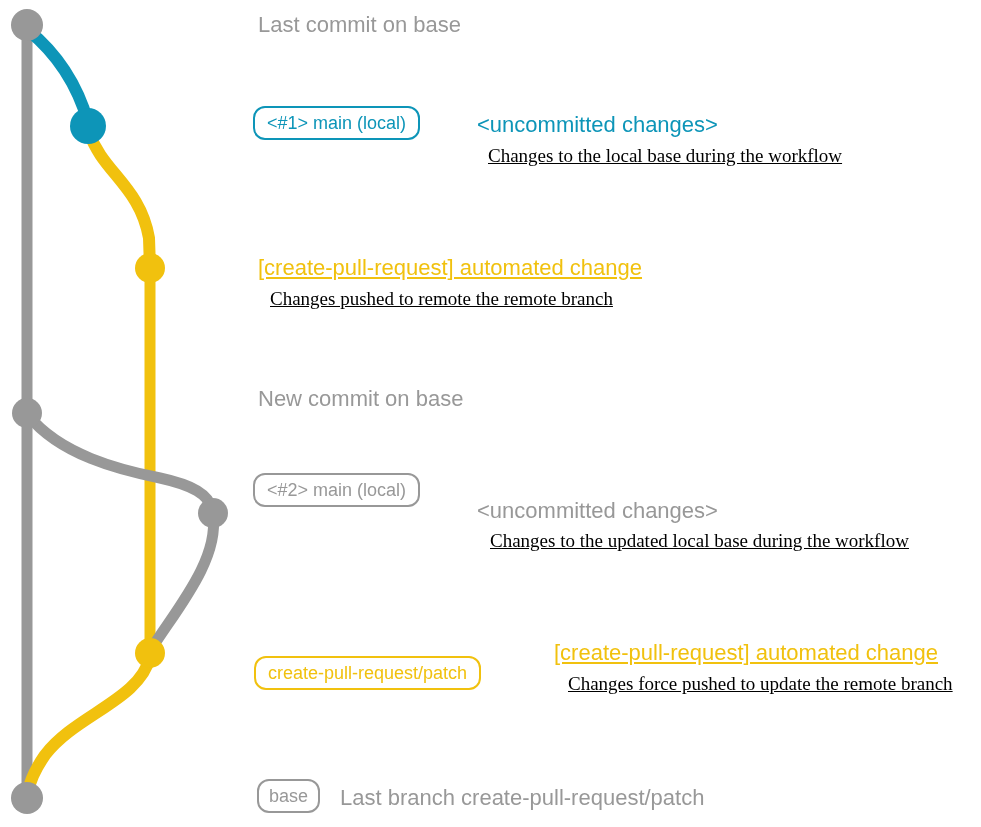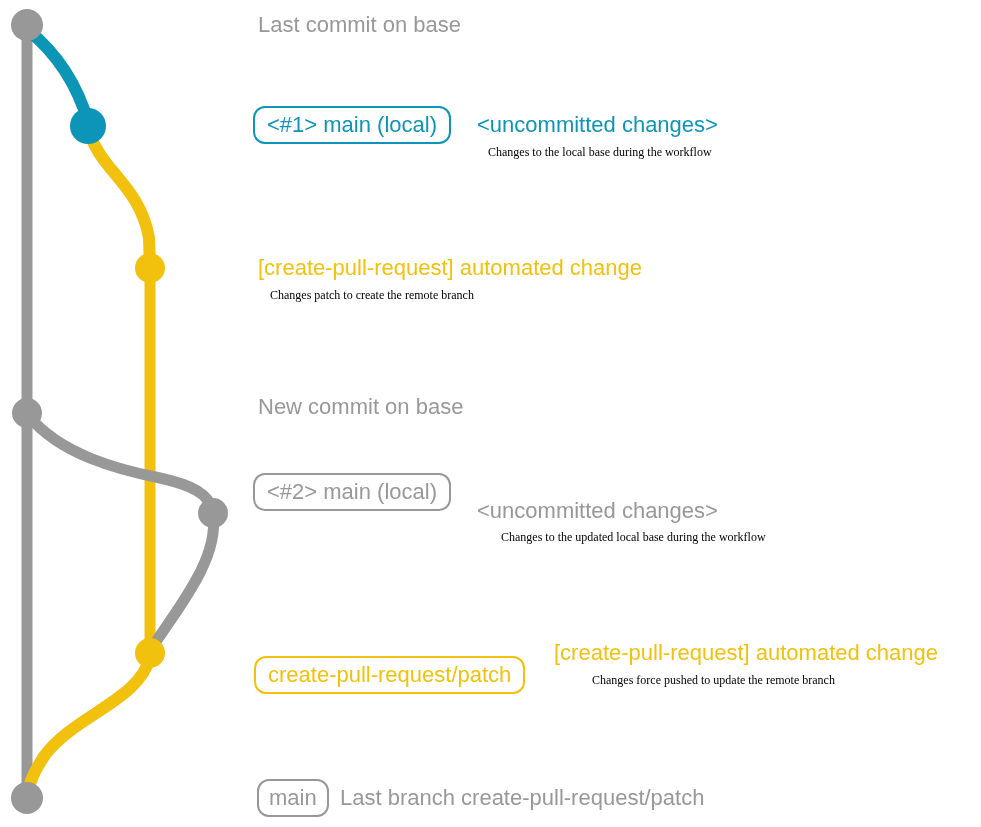--- a/index.html
+++ b/index.html
@@ -8,33 +8,33 @@
     background: var(--background, #ffffff);
     font-family: "Liberation Sans", sans-serif;
     overflow: hidden;
   }
   .canvas { position: relative; width: 981px; height: 827px; }
   .graph { position: absolute; left: 0; top: 0; }
   .graph path { fill: none; stroke-linecap: round; }
 
   .lbl { position: absolute; line-height: 1; white-space: nowrap; }
   .sans22 { font-size: 22px; font-family: "Liberation Sans", sans-serif; }
-  .serif20 { font-size: 12px; font-family: "Liberation Serif", serif; color: var(--black, #000); }
+  .serif20 { font-size: 19px; font-family: "Liberation Serif", serif; color: var(--black, #000); text-decoration: underline; }
 
   .c-gray   { color: var(--gray, #989898); }
   .c-blue   { color: var(--blue, #0d95b8); }
-  .c-yellow { color: var(--yellow, #f1c10e); }
+  .c-yellow { color: var(--yellow, #f1c10e); text-decoration: underline; }
 
   .badge {
     position: absolute;
     display: inline-block;
     border: 2px solid;
     border-radius: 12px;
     padding: 6px 12px;
-    font-size: 22px;
+    font-size: 18px;
     line-height: 1;
     white-space: nowrap;
     background: var(--background, #fff);
   }
   .b-blue   { color: var(--blue, #0d95b8);   border-color: var(--blue, #0d95b8); }
   .b-gray   { color: var(--gray, #989898);   border-color: var(--gray, #989898); }
   .b-yellow { color: var(--yellow, #f1c10e); border-color: var(--yellow, #f1c10e); }
 </style>
 </head>
 <body>
@@ -66,28 +66,28 @@
     <circle cx="150" cy="653" r="15" fill="#f1c10e"></circle>
   </svg>
 
   <div class="lbl sans22 c-gray" style="left:258px; top:14px;">Last commit on base</div>
 
   <div class="badge b-blue" style="left:253px; top:106px;">&lt;#1&gt; main (local)</div>
   <div class="lbl sans22 c-blue" style="left:477px; top:114px;">&lt;uncommitted changes&gt;</div>
   <div class="lbl serif20" style="left:488px; top:146px;">Changes to the local base during the workflow</div>
 
   <div class="lbl sans22 c-yellow" style="left:258px; top:257px;">[create-pull-request] automated change</div>
-  <div class="lbl serif20" style="left:270px; top:289px;">Changes patch to create the remote branch</div>
+  <div class="lbl serif20" style="left:270px; top:289px;">Changes pushed to remote the remote branch</div>
 
-  <div class="lbl sans22 c-gray" style="left:258px; top:396px;">New commit on base</div>
+  <div class="lbl sans22 c-gray" style="left:258px; top:388px;">New commit on base</div>
 
   <div class="badge b-gray" style="left:253px; top:473px;">&lt;#2&gt; main (local)</div>
   <div class="lbl sans22 c-gray" style="left:477px; top:500px;">&lt;uncommitted changes&gt;</div>
-  <div class="lbl serif20" style="left:501px; top:531px;">Changes to the updated local base during the workflow</div>
+  <div class="lbl serif20" style="left:490px; top:531px;">Changes to the updated local base during the workflow</div>
 
   <div class="badge b-yellow" style="left:254px; top:636px;margin-top:20px;">create-pull-request/patch</div>
   <div class="lbl sans22 c-yellow" style="left:554px; top:642px;">[create-pull-request] automated change</div>
-  <div class="lbl serif20" style="left:592px; top:674px;">Changes force pushed to update the remote branch</div>
+  <div class="lbl serif20" style="left:568px; top:674px;">Changes force pushed to update the remote branch</div>
 
-  <div class="badge b-gray" style="left:257px; top:779px; padding:6px 10px;">main</div>
+  <div class="badge b-gray" style="left:257px; top:779px; padding:6px 10px;">base</div>
   <div class="lbl sans22 c-gray" style="left:340px; top:787px;">Last branch create-pull-request/patch</div>
 
 </div>
 
 </body></html>

